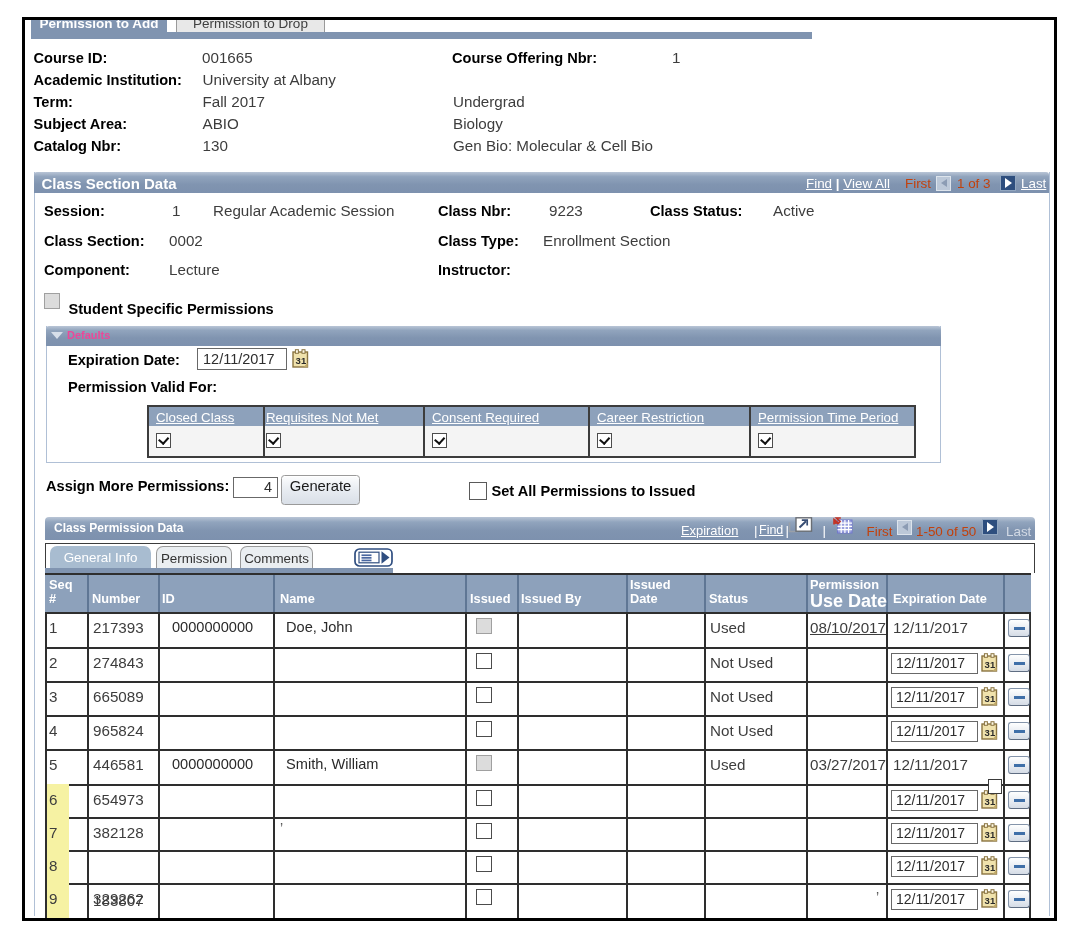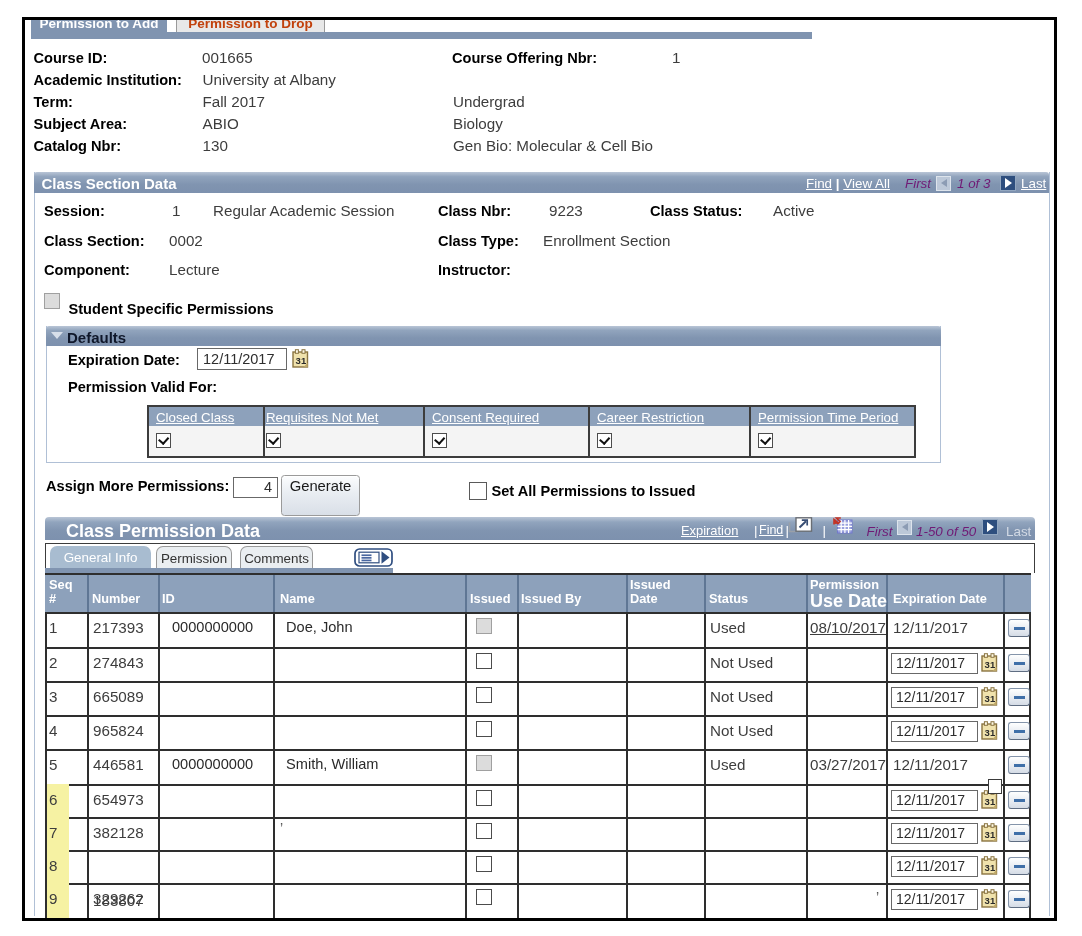--- a/index.html
+++ b/index.html
@@ -4,39 +4,39 @@
 <style>
 html,body{margin:0;padding:0;background:#fff;}
 body{width:1082px;height:936px;position:relative;font-family:"Liberation Sans",sans-serif;}
 .ab{position:absolute;}
 .b{font-weight:bold;}
 .t{font-size:14.6px;line-height:16.5px;color:#000;white-space:nowrap;}
 .v{color:#3d3d3d;font-weight:normal;font-size:15.2px;}
 .bar{background:linear-gradient(#b9c5d6 0%,#91a4bd 22%,#8094b0 60%,#7d91ae 100%);}
 .hbar{background:#8da1bb;}
 .wlink{color:#fff;text-decoration:underline;}
-.glink{color:#701a75;font-style:italic;}
+.glink{color:#c2410c;}
 .nav{font-size:13.4px;line-height:15px;white-space:nowrap;}
 .vline{background:#b0c0d6;width:1px;}
 .gb{background:#2e2e2e;}
 .cb{box-sizing:border-box;border:1.6px solid #4c4c4c;background:#fff;}
 .cbd{box-sizing:border-box;border:1.6px solid #9a9a9a;background:#d9d9d9;}
 .inp{box-sizing:border-box;border:1.4px solid #686868;background:#fff;color:#2e2e2e;}
 .minus{box-sizing:border-box;width:22px;height:18px;border:1.4px solid #8494aa;border-bottom-color:#5f6d82;border-right-color:#5f6d82;border-radius:3px;background:linear-gradient(#feffff,#e8ecf2 55%,#d5dce6);}
 .minus:after{content:"";position:absolute;left:4.5px;right:4.5px;top:6.8px;height:2.8px;background:#3f6fa8;}
 .ylw{background:#f6f2a3;}
 .ck{display:block;width:15px;height:15px;box-sizing:border-box;border:1.8px solid #4c4c4c;background:#fff;position:absolute;}
 .ck:after{content:"";position:absolute;left:2px;top:1.5px;width:7px;height:4.5px;border-left:2.5px solid #111;border-bottom:2.5px solid #111;transform:rotate(-48deg);}
 </style>
 </head>
 <body>
 <div class="ab" style="left:22px;top:17px;width:1035px;height:904px;border:3px solid #000;overflow:hidden;box-sizing:border-box;">
 <div class="ab" style="left:-25px;top:-20px;width:1082px;height:936px;">
 <div class="ab" style="left:31px;top:8px;width:136px;height:25px;background:#8094b0;border-radius:4px 4px 0 0;color:#fff;font-weight:bold;font-size:13.5px;text-align:center;line-height:31px;">Permission to Add</div>
-<div class="ab" style="left:176px;top:9px;width:149px;height:24px;background:#e8e8e8;border:1px solid #9a9a9a;border-bottom:none;border-radius:4px 4px 0 0;color:#c2410c;font-weight:bold;font-size:13.5px;text-align:center;line-height:28.5px;box-sizing:border-box;">Permission to Drop</div>
+<div class="ab" style="left:176px;top:9px;width:149px;height:24px;background:#e8e8e8;border:1px solid #9a9a9a;border-bottom:none;border-radius:4px 4px 0 0;color:#404040;font-weight:normal;font-size:13.5px;text-align:center;line-height:28.5px;box-sizing:border-box;">Permission to Drop</div>
 <div class="ab" style="left:31px;top:32px;width:781px;height:6.5px;background:#8094b0;"></div>
 <div class="ab t b" style="left:33.5px;top:50px;">Course ID:</div>
 <div class="ab t v" style="left:202px;top:50px;">001665</div>
 <div class="ab t b" style="left:452px;top:50px;">Course Offering Nbr:</div>
 <div class="ab t v" style="left:672px;top:50px;">1</div>
 <div class="ab t b" style="left:33.5px;top:72px;">Academic Institution:</div>
 <div class="ab t v" style="left:202.5px;top:72px;">University at Albany</div>
 <div class="ab t b" style="left:33.5px;top:94px;">Term:</div>
 <div class="ab t v" style="left:202.5px;top:94px;">Fall 2017</div>
 <div class="ab t v" style="left:453px;top:94px;">Undergrad</div>
@@ -70,21 +70,21 @@
 <div class="ab t b" style="left:438px;top:232.5px;">Class Type:</div>
 <div class="ab t v" style="left:543px;top:232.5px;">Enrollment Section</div>
 <div class="ab t b" style="left:44px;top:262px;">Component:</div>
 <div class="ab t v" style="left:169px;top:262px;">Lecture</div>
 <div class="ab t b" style="left:438px;top:262px;">Instructor:</div>
 <div class="ab cbd" style="left:44px;top:292.5px;width:16px;height:16px;background:#dcdcdc;border-color:#a0a0a0;"></div>
 <div class="ab t b" style="left:68.5px;top:301px;">Student Specific Permissions</div>
 <div class="ab" style="left:46px;top:326px;width:895px;height:137px;border:1px solid #b0c0d6;border-top:none;box-sizing:border-box;"></div>
 <div class="ab bar" style="left:46px;top:326px;width:895px;height:20px;border-radius:3px 3px 0 0;"></div>
 <div class="ab" style="left:51px;top:332px;width:0;height:0;border-left:6px solid transparent;border-right:6px solid transparent;border-top:7px solid #d7dfea;"></div>
-<div class="ab b" style="left:67px;top:328.5px;font-size:15px;color:#0f172a;">Defaults</div>
+<div class="ab b" style="left:67px;top:328.5px;font-size:11px;color:#ec4899;">Defaults</div>
 <div class="ab t b" style="left:68px;top:352px;">Expiration Date:</div>
 <div class="ab inp" style="left:197px;top:348px;width:90px;height:22px;font-size:14.5px;line-height:20px;padding-left:5px;">12/11/2017</div>
 <span class="ab" style="left:292px;top:349px;"><svg width="17" height="19" viewBox="0 0 17 19">
           <rect x="1" y="3" width="14.5" height="15" fill="#f0e2ac" stroke="#8a7441" stroke-width="1.4"></rect>
           <path d="M15.7 18 L11.5 18 L15.7 13.8 Z" fill="#bfa96a"></path>
           <rect x="3.4" y="0.7" width="3" height="3.6" fill="#fdf8e4" stroke="#8a7441"></rect>
           <rect x="10" y="0.7" width="3" height="3.6" fill="#fdf8e4" stroke="#8a7441"></rect>
           <text x="3.6" y="14.6" font-size="9.5" font-weight="bold" fill="#2a2a2a" font-family="Liberation Sans">31</text>
         </svg></span>
 <div class="ab t b" style="left:68px;top:379px;">Permission Valid For:</div>
@@ -101,25 +101,25 @@
   <div class="ab wlink" style="left:450px;top:5px;font-size:13.3px;">Career Restriction</div>
   <div class="ab wlink" style="left:611px;top:5px;font-size:13.3px;">Permission Time Period</div>
   <span class="ab ck" style="left:9px;top:28px;"></span>
   <span class="ab ck" style="left:119px;top:28px;"></span>
   <span class="ab ck" style="left:285px;top:28px;"></span>
   <span class="ab ck" style="left:450px;top:28px;"></span>
   <span class="ab ck" style="left:611px;top:28px;"></span>
 </div>
 <div class="ab t b" style="left:46px;top:478px;">Assign More Permissions:</div>
 <div class="ab inp" style="left:233px;top:477px;width:45px;height:21px;font-size:14.5px;line-height:19px;text-align:right;padding-right:5px;">4</div>
-<div class="ab" style="left:281px;top:475px;width:79px;height:41px;border:1px solid #9a9a9a;border-radius:3.5px;background:linear-gradient(#fcfdfe,#e9edf2 45%,#d9dfe7);box-sizing:border-box;text-align:center;font-size:14.8px;line-height:21.5px;color:#1a1a1a;box-shadow:inset 0 1px 0 #fff;">Generate</div>
+<div class="ab" style="left:281px;top:475px;width:79px;height:30px;border:1px solid #9a9a9a;border-radius:3.5px;background:linear-gradient(#fcfdfe,#e9edf2 45%,#d9dfe7);box-sizing:border-box;text-align:center;font-size:14.8px;line-height:21.5px;color:#1a1a1a;box-shadow:inset 0 1px 0 #fff;">Generate</div>
 <div class="ab cb" style="left:469px;top:482px;width:17.5px;height:17.5px;border-width:1.5px;border-color:#5a5a5a;"></div>
 <div class="ab t b" style="left:491.5px;top:483px;">Set All Permissions to Issued</div>
 <div class="ab bar" style="left:45px;top:517px;width:990px;height:23px;border-radius:4px 4px 0 0;"></div>
-<div class="ab b" style="left:66px;top:520.5px;font-size:18px;color:#fff;">Class Permission Data</div>
+<div class="ab b" style="left:54px;top:520.5px;font-size:12px;color:#fff;">Class Permission Data</div>
 <div class="ab nav wlink" style="left:681px;top:523px;font-size:12.9px;">Expiration</div>
       <div class="ab nav" style="left:754px;top:523px;color:#fff;">|</div>
       <div class="ab nav wlink" style="left:759px;top:523px;font-size:12.5px;">Find</div>
       <div class="ab nav" style="left:785.5px;top:523px;color:#fff;">|</div>
 <span class="ab" style="left:788px;top:517px;"><svg width="27" height="16" viewBox="0 0 27 16">
           <path d="M1.5 5.5 V14.5 H10.5" fill="none" stroke="#9aa0a8" stroke-width="1.6"></path>
           <rect x="8" y="0.8" width="15.5" height="13.4" fill="#fff" stroke="#6a6e74" stroke-width="1.4"></rect>
           <path d="M11.5 10.5 L18 4.2" stroke="#384e74" stroke-width="2"></path>
           <path d="M13.8 3.2 H19.2 V8.6" fill="none" stroke="#384e74" stroke-width="1.7"></path>
         </svg></span>

